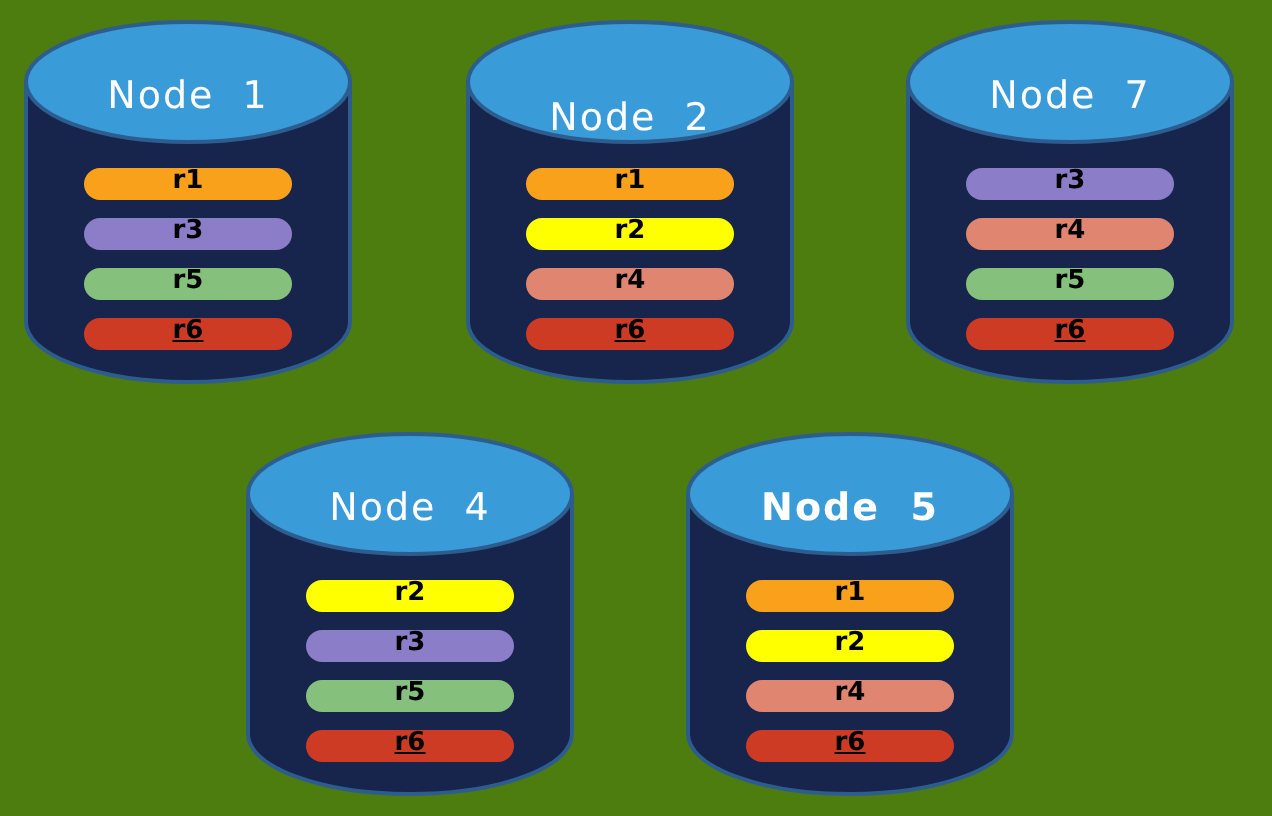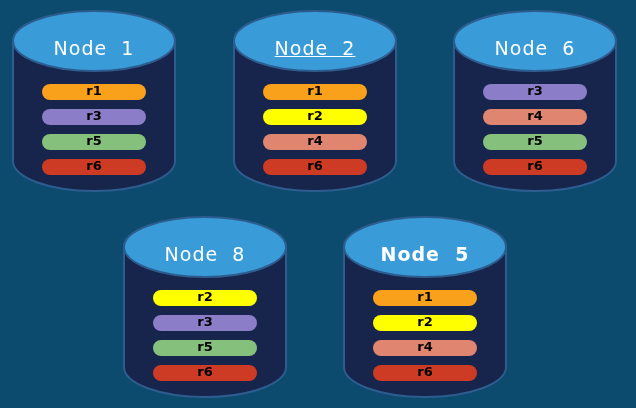--- a/index.html
+++ b/index.html
@@ -48,32 +48,33 @@
     height: 16px;
     border-radius: 8px;
     margin: 0 auto 9px auto;
     display: flex;
     align-items: flex-start;
     justify-content: center;
     box-sizing: border-box;
   }
   .replica:last-child {
     margin-bottom: 12px;
+    text-decoration: underline;
   }
   .replica-label {
     font-size: 13px;
     font-weight: bold;
     color: #000000;
     line-height: 1;
   }
 </style>
 </head>
 <body>
 
-<div id="diagram" style="background: #0c4a6e;">
+<div id="diagram" style="background: #4d7c0f;">
     <div class="node" style="left: 11px; top: 8px; width: 166px; height: 186px;">
       <svg class="node-svg" width="166" height="186">
         <path d="M 2 33 L 2 153 A 81 30 0 0 0 164 153 L 164 33 Z" fill="#17244b" stroke="#2d5d8e" stroke-width="2"></path>
         <ellipse cx="83" cy="33" rx="81" ry="30" fill="#3a9bd9" stroke="#2d5d8e" stroke-width="2"></ellipse>
       </svg>
       <div class="node-label" style="top: 29px; color: rgb(255, 255, 255);">Node  1</div>
       <div class="replica-stack" style="top: 76px;">
         <div class="replica" style="background: rgb(249, 161, 27); width: 104px;">
           <span class="replica-label" style="color: rgb(0, 0, 0);">r1</span>
         </div>
@@ -86,63 +87,63 @@
         <div class="replica" style="background: rgb(206, 59, 36); width: 104px;">
           <span class="replica-label" style="color: rgb(0, 0, 0);">r6</span>
         </div>
       </div>
     </div>
     <div class="node" style="left: 232px; top: 8px; width: 166px; height: 186px;">
       <svg class="node-svg" width="166" height="186">
         <path d="M 2 33 L 2 153 A 81 30 0 0 0 164 153 L 164 33 Z" fill="#17244b" stroke="#2d5d8e" stroke-width="2"></path>
         <ellipse cx="83" cy="33" rx="81" ry="30" fill="#3a9bd9" stroke="#2d5d8e" stroke-width="2"></ellipse>
       </svg>
-      <div class="node-label" style="top: 29px; color: rgb(255, 255, 255); text-decoration: underline;">Node  2</div>
+      <div class="node-label" style="top: 40px; color: rgb(255, 255, 255);">Node  2</div>
       <div class="replica-stack" style="top: 76px;">
         <div class="replica" style="background: rgb(249, 161, 27); width: 104px;">
           <span class="replica-label" style="color: rgb(0, 0, 0);">r1</span>
         </div>
         <div class="replica" style="background: rgb(255, 255, 0); width: 104px;">
           <span class="replica-label" style="color: rgb(0, 0, 0);">r2</span>
         </div>
         <div class="replica" style="background: rgb(224, 133, 112); width: 104px;">
           <span class="replica-label" style="color: rgb(0, 0, 0);">r4</span>
         </div>
         <div class="replica" style="background: rgb(206, 59, 36); width: 104px;">
           <span class="replica-label" style="color: rgb(0, 0, 0);">r6</span>
         </div>
       </div>
     </div>
     <div class="node" style="left: 452px; top: 8px; width: 166px; height: 186px;">
       <svg class="node-svg" width="166" height="186">
         <path d="M 2 33 L 2 153 A 81 30 0 0 0 164 153 L 164 33 Z" fill="#17244b" stroke="#2d5d8e" stroke-width="2"></path>
         <ellipse cx="83" cy="33" rx="81" ry="30" fill="#3a9bd9" stroke="#2d5d8e" stroke-width="2"></ellipse>
       </svg>
-      <div class="node-label" style="top: 29px; color: rgb(255, 255, 255);">Node  6</div>
+      <div class="node-label" style="top: 29px; color: rgb(255, 255, 255);">Node  7</div>
       <div class="replica-stack" style="top: 76px;">
         <div class="replica" style="background: rgb(139, 125, 200); width: 104px;">
           <span class="replica-label" style="color: rgb(0, 0, 0);">r3</span>
         </div>
         <div class="replica" style="background: rgb(224, 133, 112); width: 104px;">
           <span class="replica-label" style="color: rgb(0, 0, 0);">r4</span>
         </div>
         <div class="replica" style="background: rgb(133, 193, 124); width: 104px;">
           <span class="replica-label" style="color: rgb(0, 0, 0);">r5</span>
         </div>
         <div class="replica" style="background: rgb(206, 59, 36); width: 104px;">
           <span class="replica-label" style="color: rgb(0, 0, 0);">r6</span>
         </div>
       </div>
     </div>
     <div class="node" style="left: 122px; top: 214px; width: 166px; height: 186px;">
       <svg class="node-svg" width="166" height="186">
         <path d="M 2 33 L 2 153 A 81 30 0 0 0 164 153 L 164 33 Z" fill="#17244b" stroke="#2d5d8e" stroke-width="2"></path>
         <ellipse cx="83" cy="33" rx="81" ry="30" fill="#3a9bd9" stroke="#2d5d8e" stroke-width="2"></ellipse>
       </svg>
-      <div class="node-label" style="top: 29px; color: rgb(255, 255, 255);">Node  8</div>
+      <div class="node-label" style="top: 29px; color: rgb(255, 255, 255);">Node  4</div>
       <div class="replica-stack" style="top: 76px;">
         <div class="replica" style="background: rgb(255, 255, 0); width: 104px;">
           <span class="replica-label" style="color: rgb(0, 0, 0);">r2</span>
         </div>
         <div class="replica" style="background: rgb(139, 125, 200); width: 104px;">
           <span class="replica-label" style="color: rgb(0, 0, 0);">r3</span>
         </div>
         <div class="replica" style="background: rgb(133, 193, 124); width: 104px;">
           <span class="replica-label" style="color: rgb(0, 0, 0);">r5</span>
         </div>

